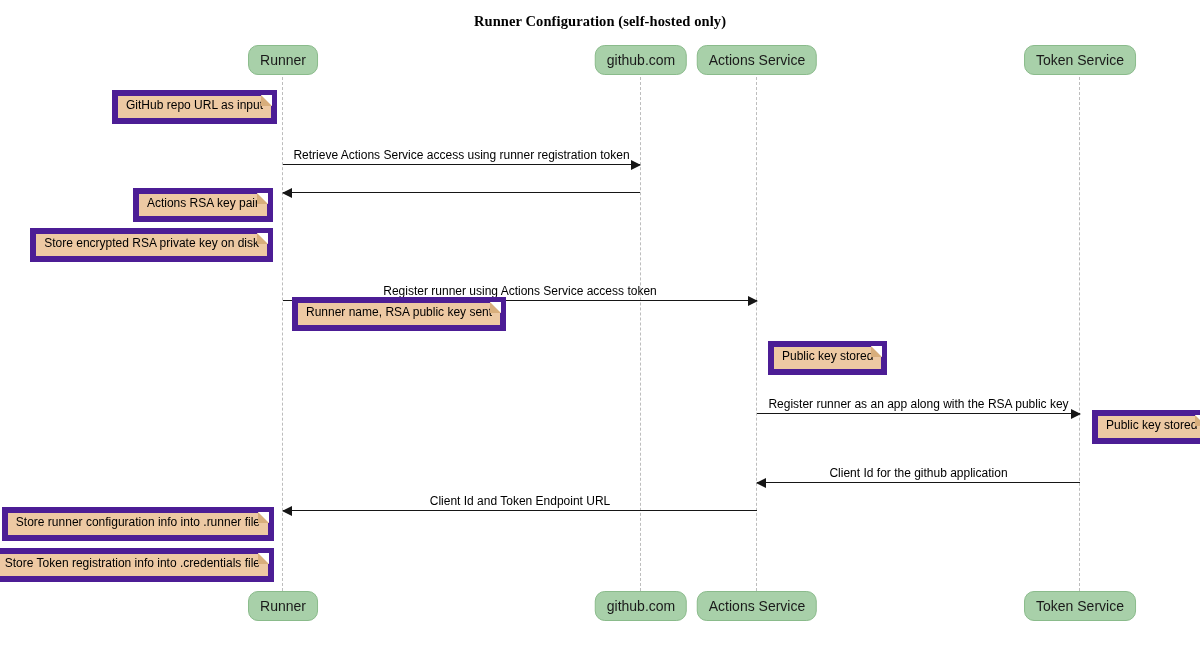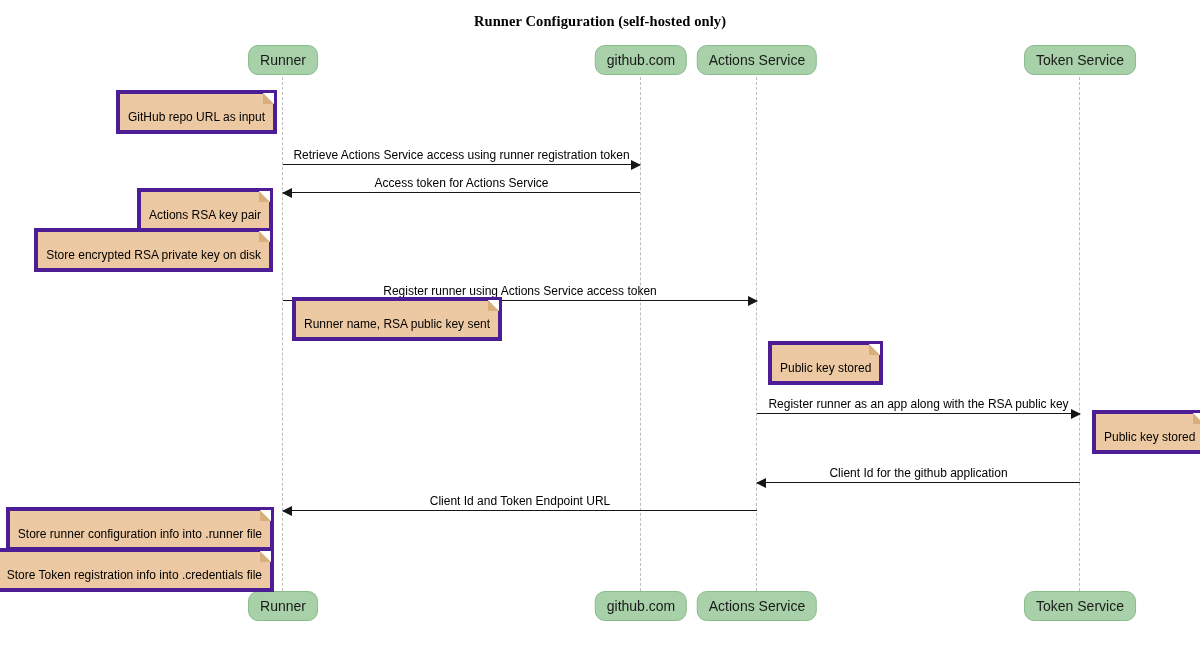--- a/index.html
+++ b/index.html
@@ -53,22 +53,22 @@
   }
   .arrowhead.left{
     left:-1px;
     border-top:5px solid transparent;
     border-bottom:5px solid transparent;
     border-right:10px solid #161616;
   }
   .note{
     position:absolute;
     background:#edc9a3;
-    border:4px solid #4c1d95;
-    padding:16px 8px 6px 8px;
+    border:6px solid #4c1d95;
+    padding:2px 8px 6px 8px;
     font-size:12px;
     white-space:nowrap;
     color:#000;
   }
   .note::after{ 
     content:"";
     position:absolute;top:-1px;right:-1px;
     border-style:solid;
     border-width:0 11px 11px 0;
     border-color:#ffffff #ffffff #d8ae7c #d8ae7c;
@@ -96,21 +96,20 @@
   <div class="participant" style="left:757px;top:591px;">Actions Service</div>
   <div class="participant" style="left:1080px;top:591px;">Token Service</div>
 
   <div class="msg" style="left:283px;top:128px;width:357px;">
     <div class="msg-label">Retrieve Actions Service access using runner registration token</div>
     <div class="msg-line"></div>
     <span class="arrowhead right"></span>
   </div>
 
   <div class="msg" style="left:283px;top:156px;width:357px;">
-    <div class="msg-label">Access token for Actions Service</div>
     <div class="msg-line"></div>
     <span class="arrowhead left"></span>
   </div>
 
   <div class="msg" style="left:283px;top:264px;width:474px;">
     <div class="msg-label">Register runner using Actions Service access token</div>
     <div class="msg-line"></div>
     <span class="arrowhead right"></span>
   </div>
 

